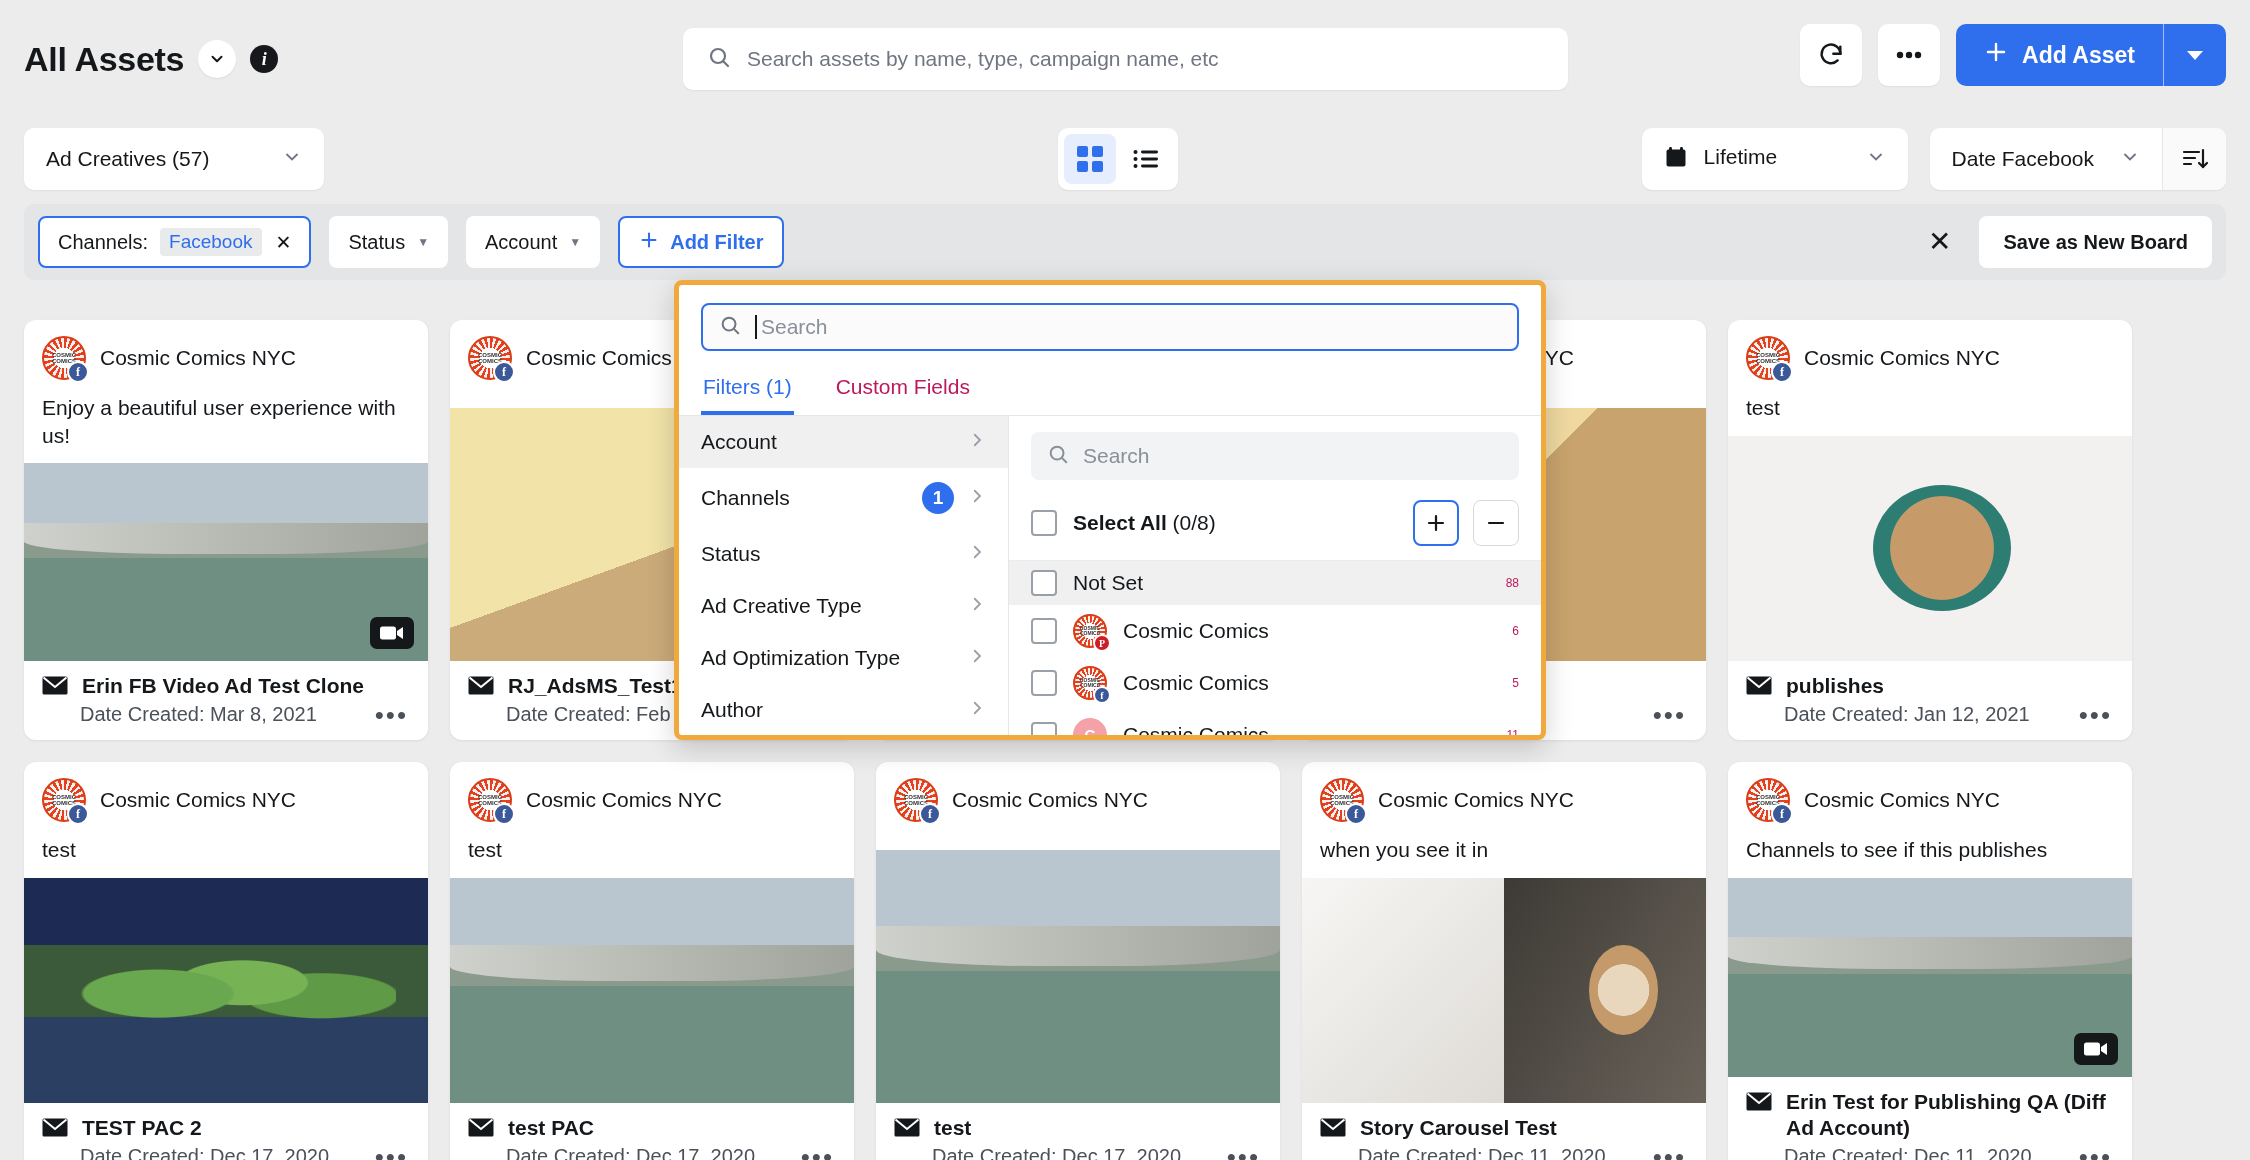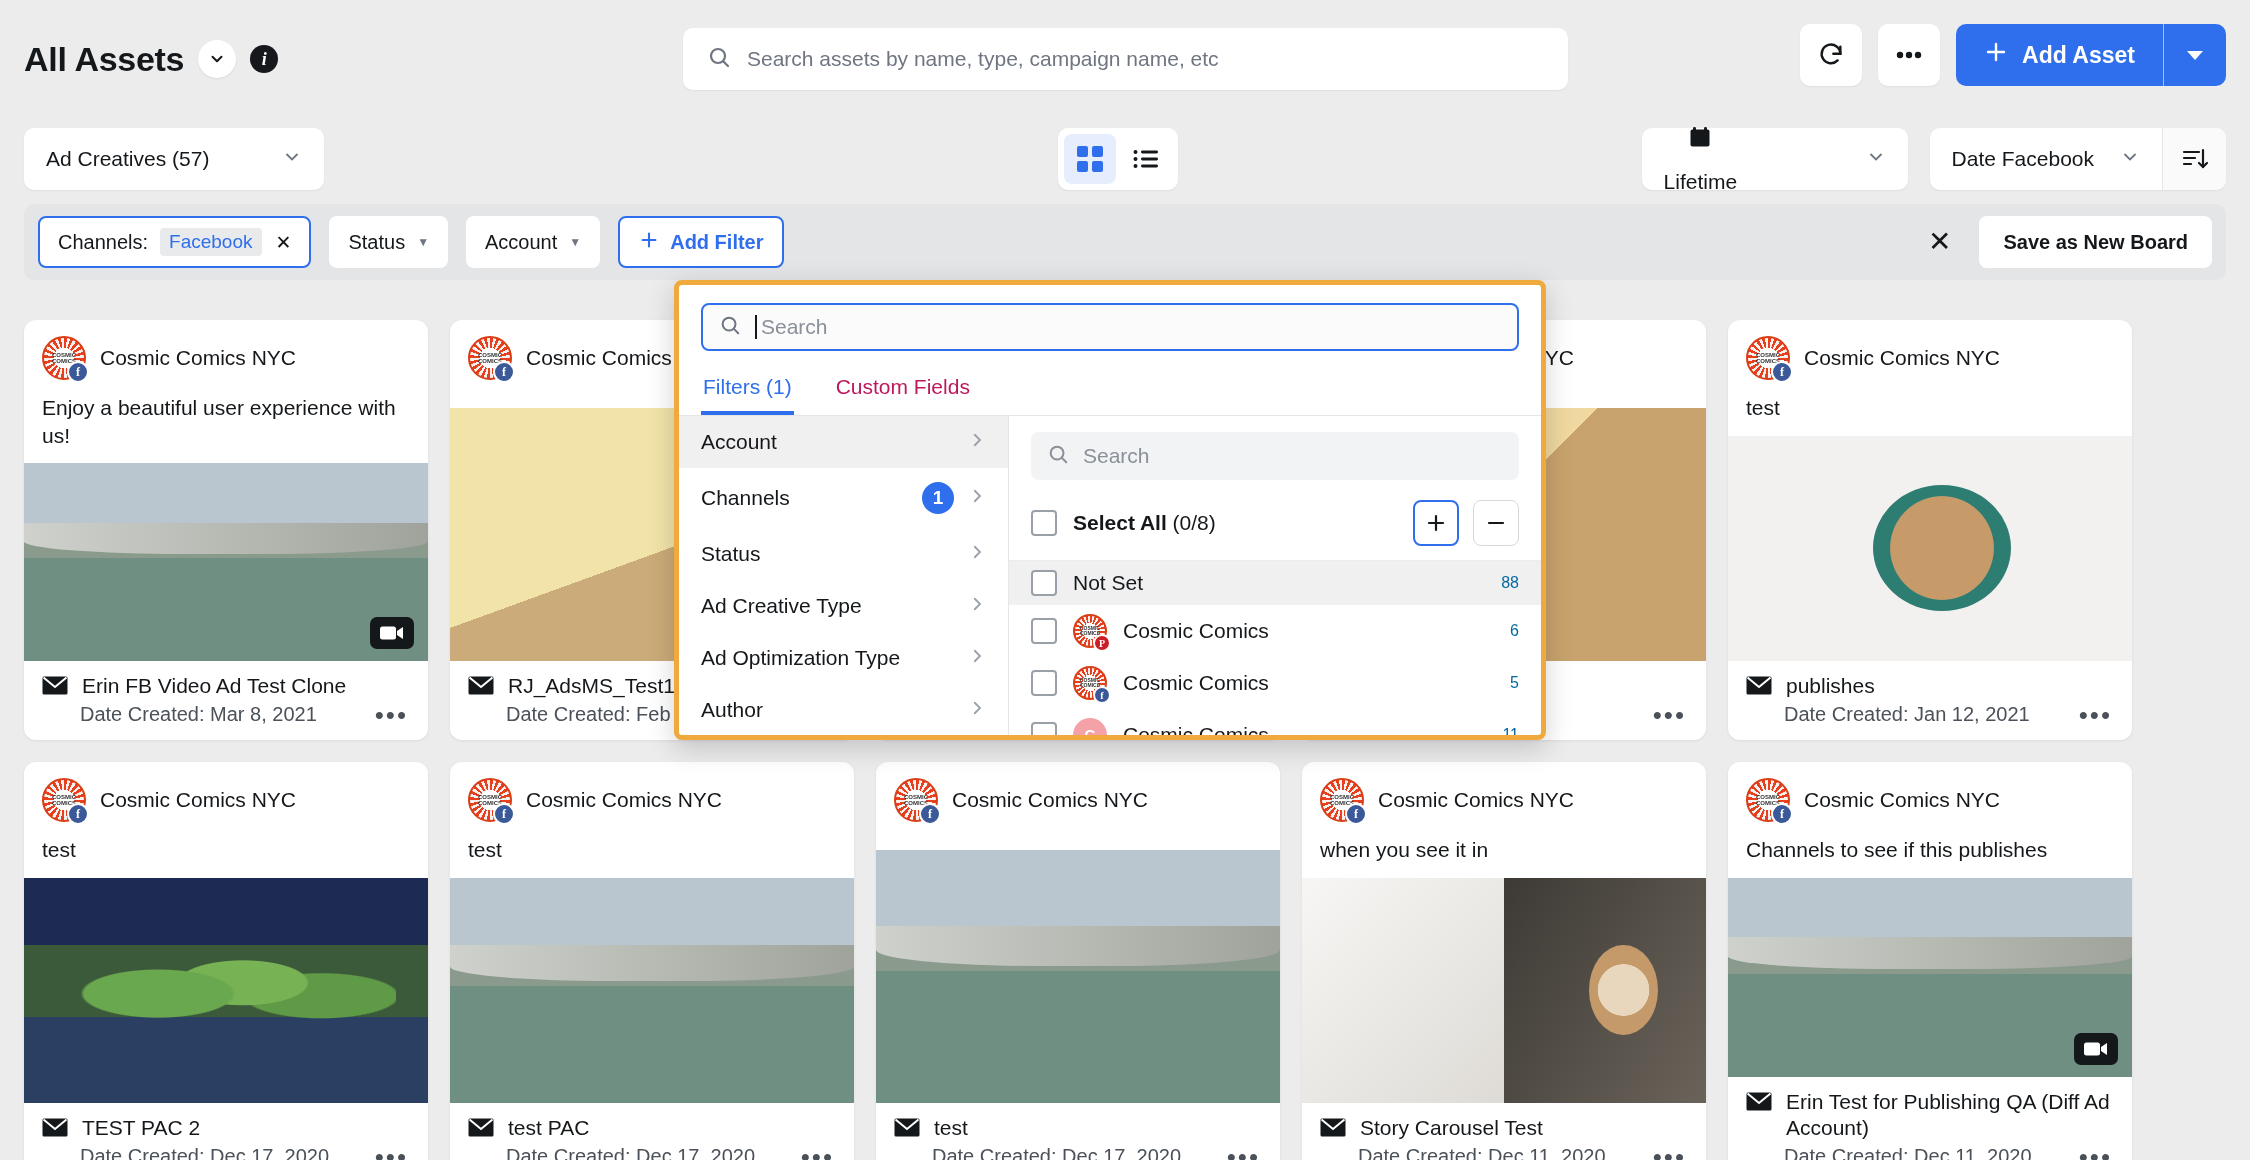--- a/index.html
+++ b/index.html
@@ -159,21 +159,21 @@
   .card-msg { padding:6px 18px 14px;font-size:21px;line-height:1.32; }
   .card-media { position:relative;flex:1;min-height:0;overflow:hidden;display:flex; }
   .card-media .half { flex:1;min-width:0; }
   .vid-badge {
     position:absolute;right:14px;bottom:12px;width:44px;height:32px;border-radius:7px;
     background:#15181b;display:flex;align-items:center;justify-content:center;
   }
   .card-foot { padding:12px 18px 14px;position:relative; }
   .foot-row1 { display:flex;align-items:flex-start;gap:14px; }
   .env { flex:none;margin-top:3px; }
-  .card-title { font-size:21px;font-weight:400;line-height:1.25; }
+  .card-title { font-size:21px;font-weight:700;line-height:1.25; }
   .card-date { font-size:20px;color:#4b5159;margin-left:38px;margin-top:4px; }
   .kebab {
     position:absolute;right:20px;bottom:16px;color:#4b5159;font-size:26px;letter-spacing:2px;
     line-height:.6;cursor:pointer;
   }
 
   
   .img-bridge {
     width:100%;height:100%;
     background:
@@ -256,21 +256,21 @@
     width:46px;height:46px;border-radius:8px;border:1px solid #d5d8dc;background:#fff;
     display:flex;align-items:center;justify-content:center;font-size:28px;color:#15181b;cursor:pointer;
   }
   .pm-btn.focused { border:2px solid #2f6fed; }
   .val-list { flex:1;overflow:hidden; }
   .val-row {
     display:flex;align-items:center;gap:16px;padding:9px 22px;font-size:21px;cursor:pointer;
   }
   .val-row.hl { background:#f0f0f1; }
   .val-row .v-name { flex:1;white-space:nowrap;overflow:hidden; }
-  .val-row .v-count { color:#0369a1;font-size:16px;text-align:right; }
+  .val-row .v-count { color:#be185d;font-size:12px;text-align:right; }
   .val-row .avatar-wrap { width:34px;height:34px; }
   .val-row .avatar { width:34px;height:34px;font-size:5px; }
   .val-row .avatar.plain { font-size:15px; }
   .val-row .badge { width:18px;height:18px;font-size:10px;right:-4px;bottom:-4px; }
 </style>
 </head>
 <body>
 
 <div class="header">
   <div class="page-title-wrap">
@@ -353,21 +353,21 @@
           <circle cx="2.5" cy="10" r="2" fill="#15181b"></circle>
           <rect x="8" y="8.6" width="17" height="2.8" rx="1.4" fill="#15181b"></rect>
           <circle cx="2.5" cy="17" r="2" fill="#15181b"></circle>
           <rect x="8" y="15.6" width="17" height="2.8" rx="1.4" fill="#15181b"></rect>
         </svg>
     </div>
   </div>
 
   <div class="right-tools">
     <div class="select-pill" id="date-range-select">
-      <span style="display:flex;align-items:center;gap:16px;flex-direction:column;">
+      <span style="display:flex;gap:16px;">
         <span>
           <svg width="24" height="24" viewBox="0 0 24 24">
               <rect x="2.5" y="4.5" width="19" height="17" rx="2" fill="#15181b"></rect>
               <rect x="4.5" y="8.5" width="15" height="11" fill="#15181b"></rect>
               <rect x="5" y="2" width="3" height="5" rx="1.4" fill="#15181b"></rect>
               <rect x="16" y="2" width="3" height="5" rx="1.4" fill="#15181b"></rect>
             </svg>
         </span>
         <span>Lifetime</span>
       </span>

